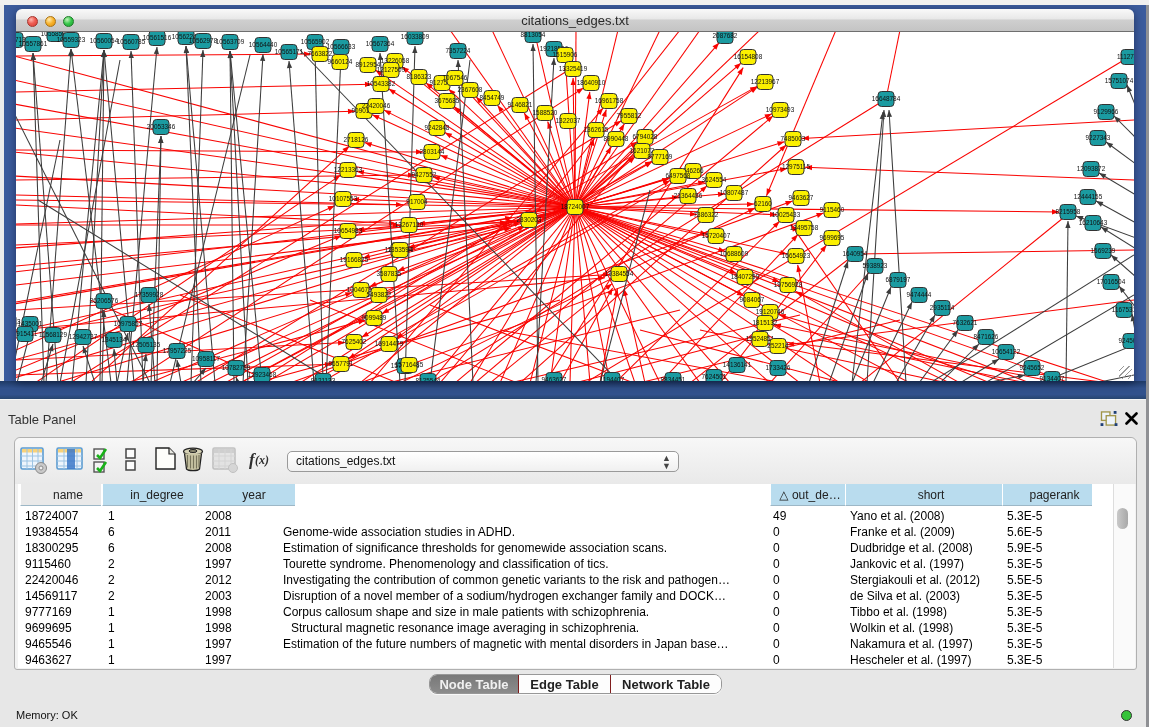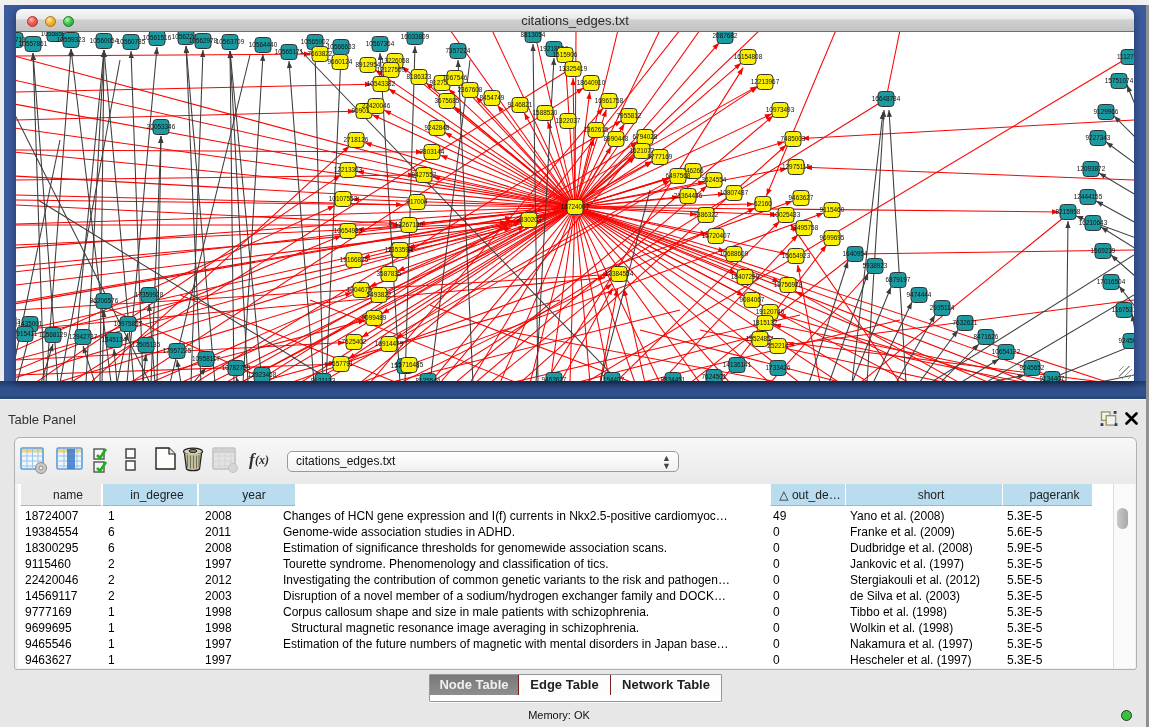--- a/index.html
+++ b/index.html
@@ -38,26 +38,26 @@
 #ddarr{position:absolute;right:7px;top:2px;font-size:9px;color:#444;line-height:8px;text-align:center}
 
 #tbl{position:absolute;left:3px;top:46px;width:1095px;height:184px;background:#fff;overflow:hidden}
 .th{position:absolute;top:46px;height:22px;background:#b9dcee;border-left:1px solid #fff;
   font-size:12px;color:#222;text-align:center;line-height:22px;border-bottom:1px solid #9db7c6;padding-left:14px;white-space:nowrap;overflow:hidden}
 .trow{position:absolute;width:1095px;height:16px;font-size:12px;color:#000;white-space:nowrap}
 .c{position:absolute;top:1px}
 #vscroll{position:absolute;left:1098px;top:46px;width:22px;height:184px;background:#fafafa;border-left:1px solid #ddd}
 #vthumb{position:absolute;left:3px;top:2px;width:11px;height:21px;background:linear-gradient(90deg,#c9c9c9,#a8a8a8);border-radius:6px}
 
-#tabs{position:absolute;left:429px;top:674px;height:28px;display:flex;border:1px solid #979797;
-  border-radius:1px;overflow:hidden;background:#fff;box-shadow:0 1px 0 rgba(255,255,255,.7)}
+#tabs{position:absolute;left:429px;top:674px;height:20px;display:flex;border:1px solid #979797;
+  border-radius:8px;overflow:hidden;background:#fff;box-shadow:0 1px 0 rgba(255,255,255,.7)}
 .tab{height:20px;font-size:13px;font-weight:bold;color:#222;line-height:19px;text-align:center;background:#fdfdfd}
 .tab.sel{background:linear-gradient(#787878,#8e8e8e);color:#f0f0f0}
 .tab+.tab{border-left:1px solid #7f1d1d}
-#mem{position:absolute;left:0;top:709px;width:1118px;text-align:center;font-size:11px;color:#111}
+#mem{position:absolute;left:16px;top:709px;width:1118px;text-align:left;font-size:11px;color:#111}
 #memdot{position:absolute;left:1121px;top:710px;width:11px;height:11px;border-radius:50%;
   background:#35c33a;border:1.5px solid #333}
 </style>
 </head>
 <body>
 <div id="bluearea"></div>
 <div id="band"></div>
 <div id="gwin">
   <div id="canvas">
   <svg width="1118" height="349" viewBox="16 32 1118 349" style="position:absolute;left:0;top:0">
@@ -876,21 +876,20 @@
     <div class="th" style="left:5px;width:81px;background:#e9e9e9">name</div>
     <div class="th" style="left:87px;width:95px;background:#b9dcee">in_degree</div>
     <div class="th" style="left:183px;width:97px;background:#b9dcee">year</div>
     <div class="th" style="left:755px;width:75px;background:#b9dcee;padding-left:4px">△ out_de…</div>
     <div class="th" style="left:830px;width:157px;background:#b9dcee">short</div>
     <div class="th" style="left:987px;width:90px;background:#b9dcee">pagerank</div>
     <div class="trow" style="top:70px">
       <span class="c" style="left:10px">18724007</span>
       <span class="c" style="left:93px">1</span>
       <span class="c" style="left:190px">2008</span>
-      <span class="c" style="left:268px">Changes of HCN gene expression and I(f) currents in Nkx2.5‑positive cardiomyoc…</span>
       <span class="c" style="left:758px">49</span>
       <span class="c" style="left:835px">Yano et al. (2008)</span>
       <span class="c" style="left:992px">5.3E‑5</span>
     </div>
     <div class="trow" style="top:86px">
       <span class="c" style="left:10px">19384554</span>
       <span class="c" style="left:93px">6</span>
       <span class="c" style="left:190px">2011</span>
       <span class="c" style="left:268px">Genome‑wide association studies in ADHD.</span>
       <span class="c" style="left:758px">0</span>

